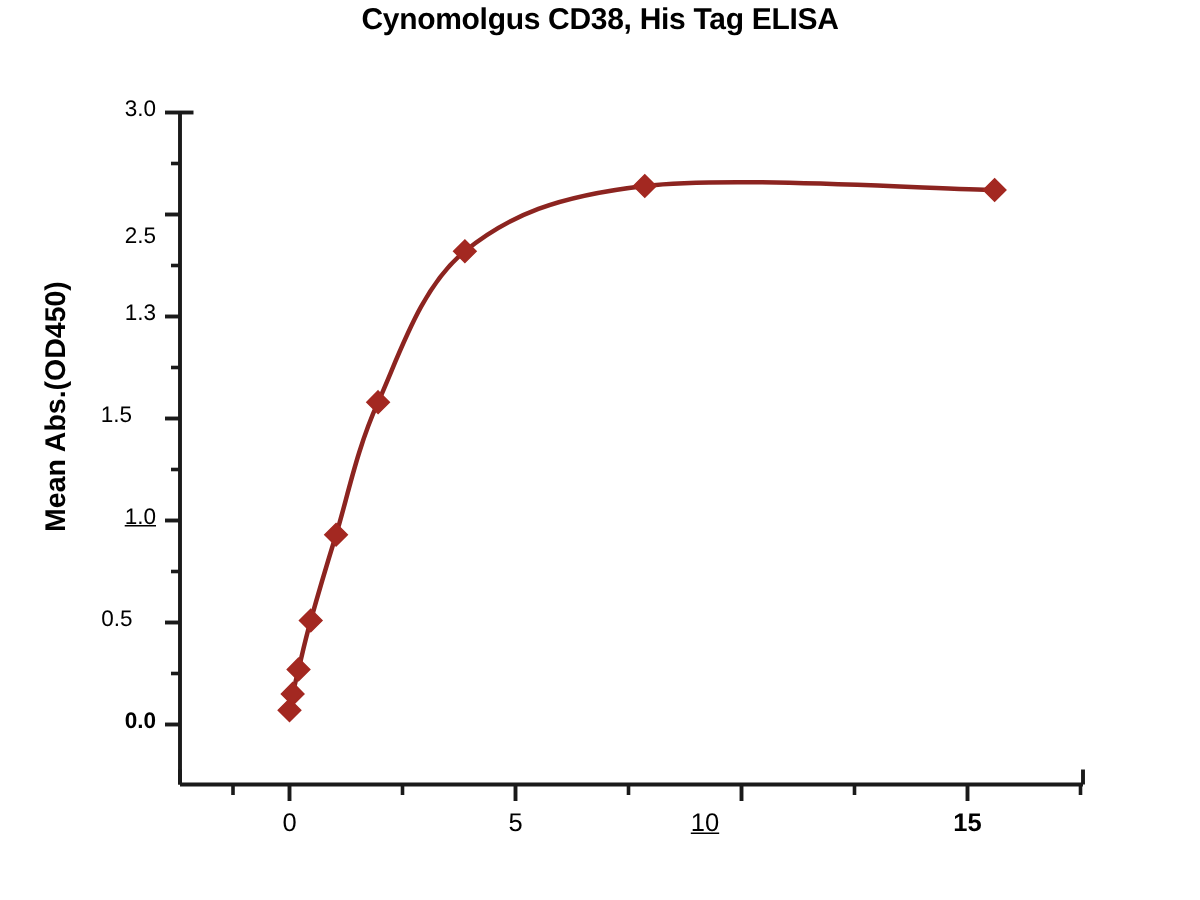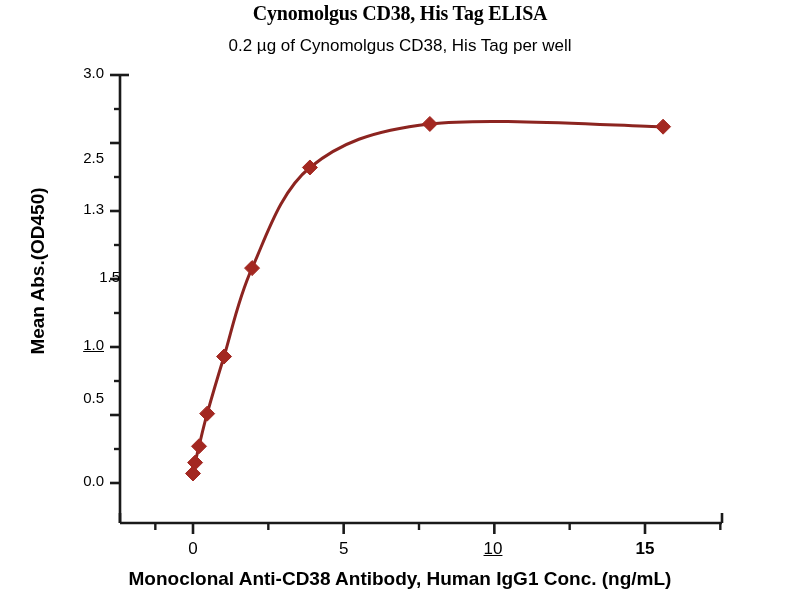--- a/index.html
+++ b/index.html
@@ -24,21 +24,20 @@
   }
   .title {
     position: absolute;
     left: 0;
     top: 2px;
     width: 800px;
     text-align: center;
     font-size: 20px;
     font-weight: bold;
     letter-spacing: -0.2px;
-    font-family: Liberation Serif, serif;
   }
   .subtitle {
     position: absolute;
     left: 0;
     top: 36px;
     width: 800px;
     text-align: center;
     font-size: 17px;
     font-weight: normal;
   }
@@ -83,24 +82,22 @@
     width: 40px;
     white-space: nowrap;
   }
 </style>
 </head>
 <body>
 
 <div id="figure">
 
   <div class="title">Cynomolgus CD38, His Tag ELISA</div>
-  <div class="subtitle">0.2 µg of Cynomolgus CD38, His Tag per well</div>
 
   <div class="ylabel">Mean Abs.(OD450)</div>
-  <div class="xlabel">Monoclonal Anti-CD38 Antibody, Human IgG1 Conc. (ng/mL)</div>
 
   <svg class="plot-svg" id="plot-svg" width="800" height="600">
       <line x1="120" y1="75" x2="120" y2="523" stroke="#1a1a1a" stroke-width="2.6"></line>
       <line x1="120" y1="523" x2="722" y2="523" stroke="#1a1a1a" stroke-width="2.6"></line>
       <line x1="120" y1="75" x2="129" y2="75" stroke="#1a1a1a" stroke-width="2.6"></line>
       <line x1="722" y1="523" x2="722" y2="513" stroke="#1a1a1a" stroke-width="2.6"></line>
       <line x1="120" y1="523" x2="120" y2="513" stroke="#1a1a1a" stroke-width="2.6"></line>
       <line x1="110" y1="483" x2="120" y2="483" stroke="#1a1a1a" stroke-width="2.6"></line>
       <line x1="110" y1="415" x2="120" y2="415" stroke="#1a1a1a" stroke-width="2.6"></line>
       <line x1="110" y1="347" x2="120" y2="347" stroke="#1a1a1a" stroke-width="2.6"></line>
@@ -129,26 +126,26 @@
       <polygon points="199.02666666666667,438.78 206.52666666666667,446.28 199.02666666666667,453.78 191.52666666666667,446.28" fill="#a32821" stroke="#a32821" stroke-width="1"></polygon>
       <polygon points="207.16266666666667,406.14 214.66266666666667,413.64 207.16266666666667,421.14 199.66266666666667,413.64" fill="#a32821" stroke="#a32821" stroke-width="1"></polygon>
       <polygon points="224.03733333333332,349.02 231.53733333333332,356.52 224.03733333333332,364.02 216.53733333333332,356.52" fill="#a32821" stroke="#a32821" stroke-width="1"></polygon>
       <polygon points="252.06133333333332,260.62 259.5613333333333,268.12 252.06133333333332,275.62 244.56133333333332,268.12" fill="#a32821" stroke="#a32821" stroke-width="1"></polygon>
       <polygon points="309.9173333333333,159.98000000000002 317.4173333333333,167.48000000000002 309.9173333333333,174.98000000000002 302.4173333333333,167.48000000000002" fill="#a32821" stroke="#a32821" stroke-width="1"></polygon>
       <polygon points="429.848,116.45999999999998 437.348,123.95999999999998 429.848,131.45999999999998 422.348,123.95999999999998" fill="#a32821" stroke="#a32821" stroke-width="1"></polygon>
       <polygon points="663.0799999999999,119.18 670.5799999999999,126.68 663.0799999999999,134.18 655.5799999999999,126.68" fill="#a32821" stroke="#a32821" stroke-width="1"></polygon>
     </svg>
 
   <div id="tick-labels">
-      <div class="ytick-label" style="left: 52px; top: 472px;">0.0</div>
-      <div class="ytick-label" style="left: 52px; top: 389px;">0.5</div>
+      <div class="ytick-label" style="left: 52px; top: 472px; font-weight: bold;">0.0</div>
+      <div class="ytick-label" style="left: 52px; top: 404px; text-align: center;">0.5</div>
       <div class="ytick-label" style="left: 52px; top: 336px; text-decoration: underline;">1.0</div>
-      <div class="ytick-label" style="left: 68px; top: 268px;">1.5</div>
+      <div class="ytick-label" style="left: 36px; top: 268px;">1.5</div>
       <div class="ytick-label" style="left: 52px; top: 200px;">1.3</div>
       <div class="ytick-label" style="left: 52px; top: 132px; margin-top: 17px;">2.5</div>
       <div class="ytick-label" style="left: 52px; top: 64px;">3.0</div>
       <div class="xtick-label" style="left: 173px; top: 539px;">0</div>
       <div class="xtick-label" style="left: 323.667px; top: 539px;">5</div>
-      <div class="xtick-label" style="left: 473px; top: 539px; text-decoration: underline;">10</div>
+      <div class="xtick-label" style="left: 450px; top: 539px; text-decoration: underline;">10</div>
       <div class="xtick-label" style="left: 625px; top: 539px; font-weight: bold;">15</div>
     </div>
 
 </div>
 
 </body></html>

